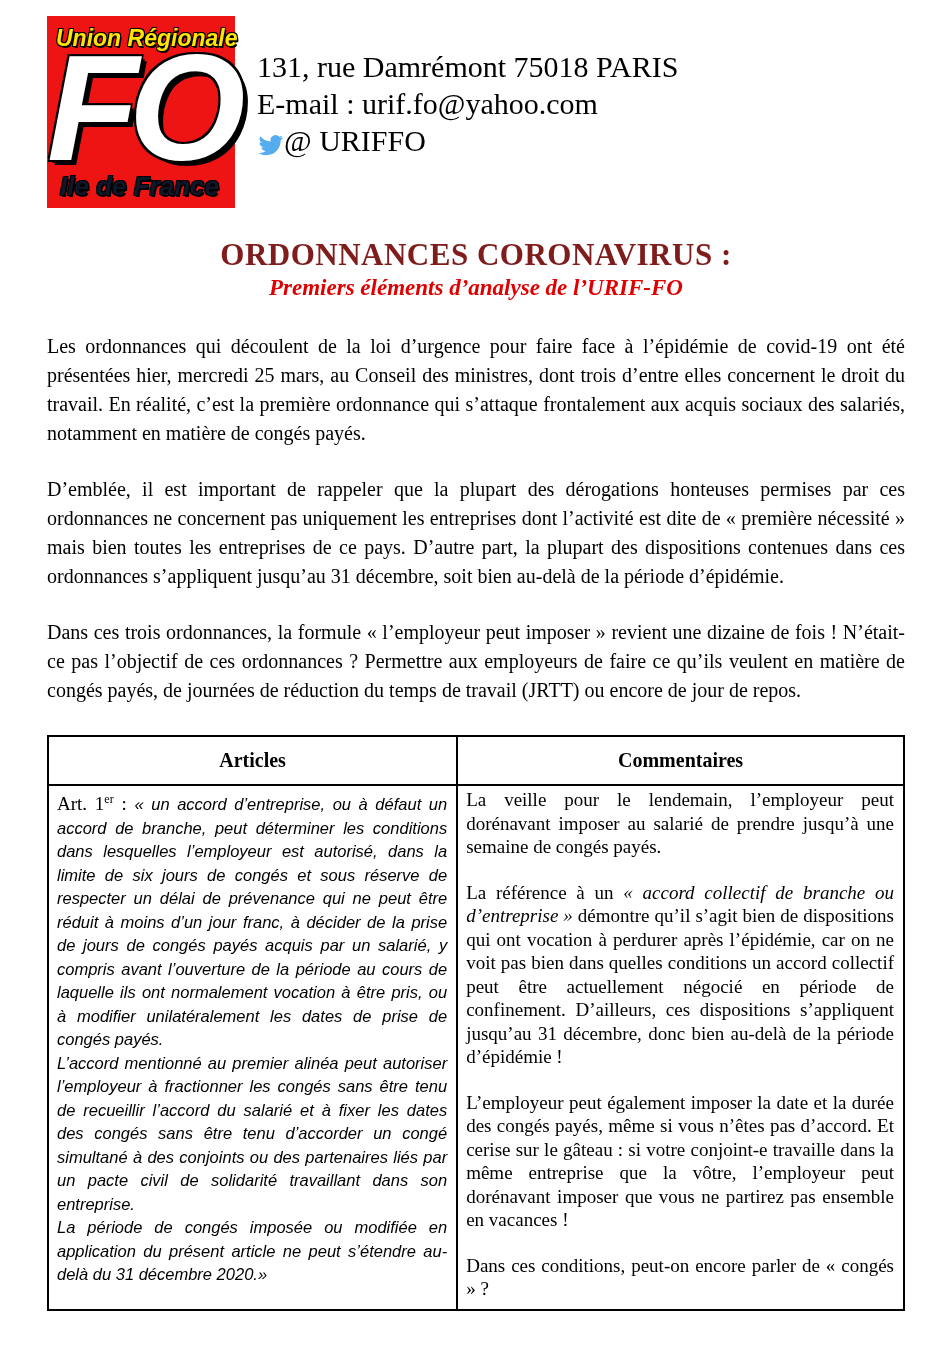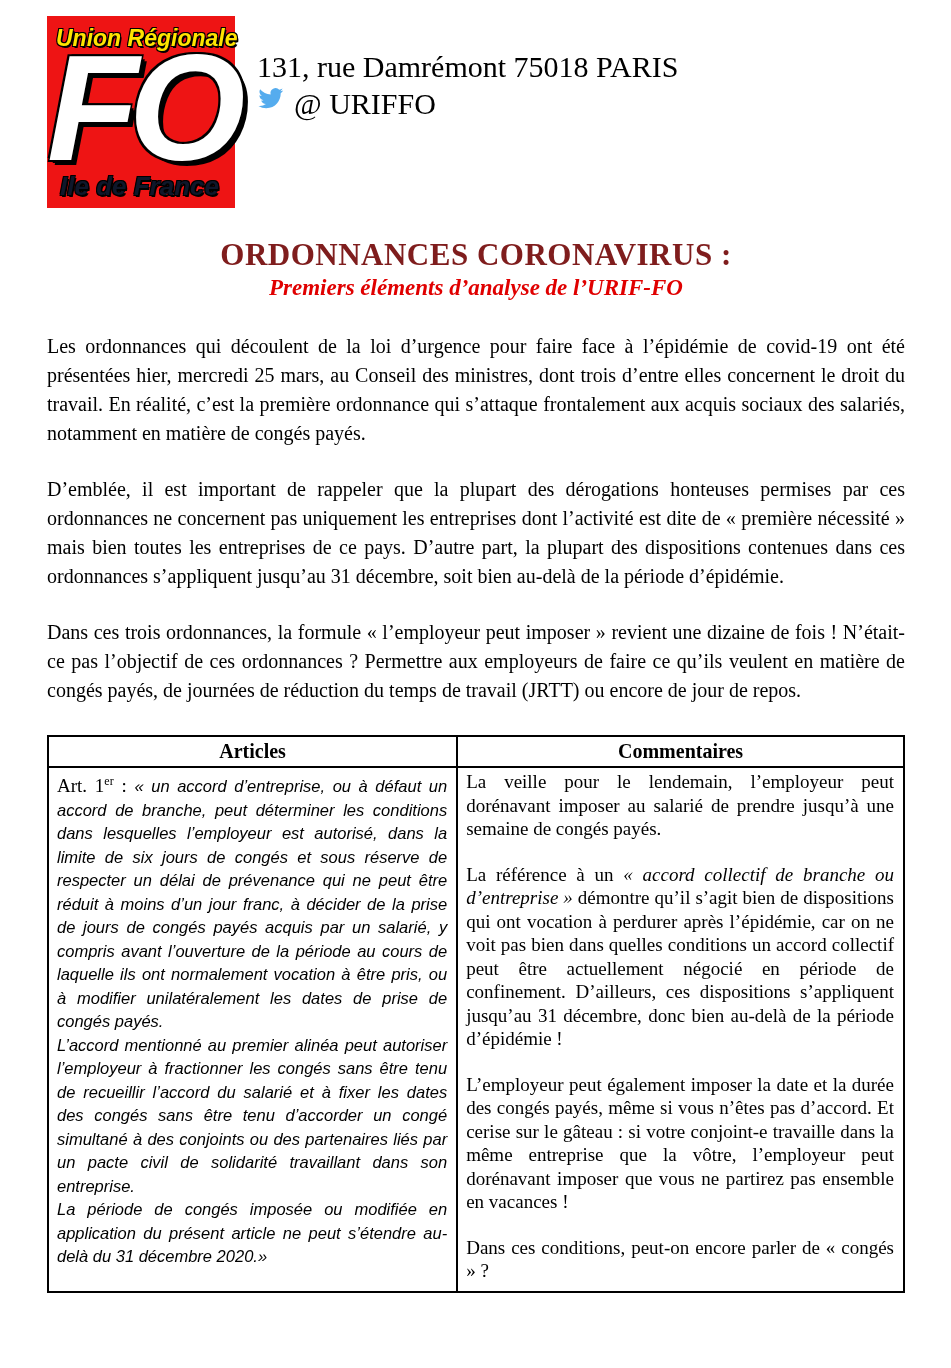--- a/index.html
+++ b/index.html
@@ -38,21 +38,21 @@
   }
   .logo-bottom {
     position: absolute; bottom: 6px; right: 16px;
     color: #0f172a; font-size: 26px; white-space: nowrap;
     text-shadow: 1.5px 1.5px 0 #000, -1px -1px 0 #000, 1px -1px 0 #000, -1px 1px 0 #000;
   }
   .contact {
     margin-left: 22px; padding-top: 32px;
     font-size: 30px; line-height: 37px;
   }
-  .twitter-row { display: flex; align-items: flex-start; gap: 10px; }
+  .twitter-row { display: flex; align-items: flex-end; }
   .twitter-row svg { display: block; }
 
   
   .title {
     margin-top: 26px;
     text-align: center;
     color: #7f1d1d;
     font-weight: bold;
     font-size: 31px; line-height: 41px;
     letter-spacing: 0.5px;
@@ -75,21 +75,21 @@
 
   
   table.doc-table {
     width: 100%;
     border-collapse: collapse;
     margin-top: 30px;
   }
   .doc-table th, .doc-table td { border: 2px solid #000; }
   .doc-table th {
     font-size: 20px; font-weight: bold;
-    padding: 3px 4px;
+    padding: 12px 4px;
     text-align: center;
   }
   .doc-table td { vertical-align: top; padding: 2px 9px 8px 8px; }
   td.articles-cell {
     width: 47.8%;
     font-family: "Liberation Sans", sans-serif;
     font-style: italic;
     font-size: 16.5px; line-height: 23.5px;
     text-align: justify;
   }
@@ -114,20 +114,21 @@
 <div class="page">
 
   <header class="masthead">
     <div class="logo">
       <div class="logo-top">Union Régionale</div>
       <div class="logo-fo">FO</div>
       <div class="logo-bottom">Ile de France</div>
     </div>
     <div class="contact">
       <div>131, rue Damrémont 75018 PARIS</div>
+      <div>E-mail : urif.fo@yahoo.com</div>
       <div class="twitter-row">
         <span>
           <svg width="27" height="27" viewBox="0 0 24 24" aria-hidden="true">
             <path fill="#55acee" d="M23.3 4.9c-.8.37-1.7.62-2.6.74a4.5 4.5 0 0 0 1.98-2.48c-.87.52-1.84.9-2.87 1.1a4.52 4.52 0 0 0-7.7 4.12A12.83 12.83 0 0 1 2.8 3.68a4.52 4.52 0 0 0 1.4 6.03 4.48 4.48 0 0 1-2.05-.57v.06a4.52 4.52 0 0 0 3.63 4.43c-.67.18-1.37.2-2.04.08a4.52 4.52 0 0 0 4.22 3.14A9.06 9.06 0 0 1 1.3 18.7 12.78 12.78 0 0 0 8.22 20.7c8.3 0 12.84-6.88 12.84-12.84l-.01-.58A9.2 9.2 0 0 0 23.3 4.9z"></path>
           </svg>
         </span>
         <span>@ URIFFO</span>
       </div>
     </div>
   </header>

